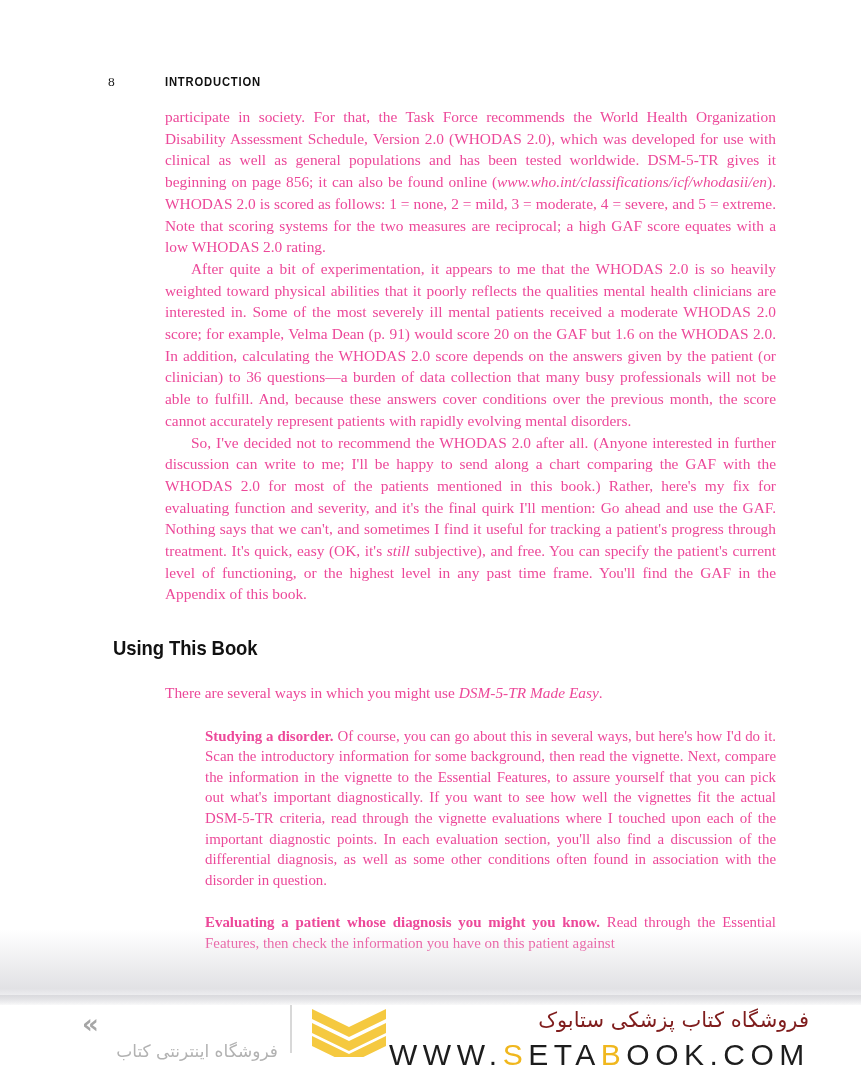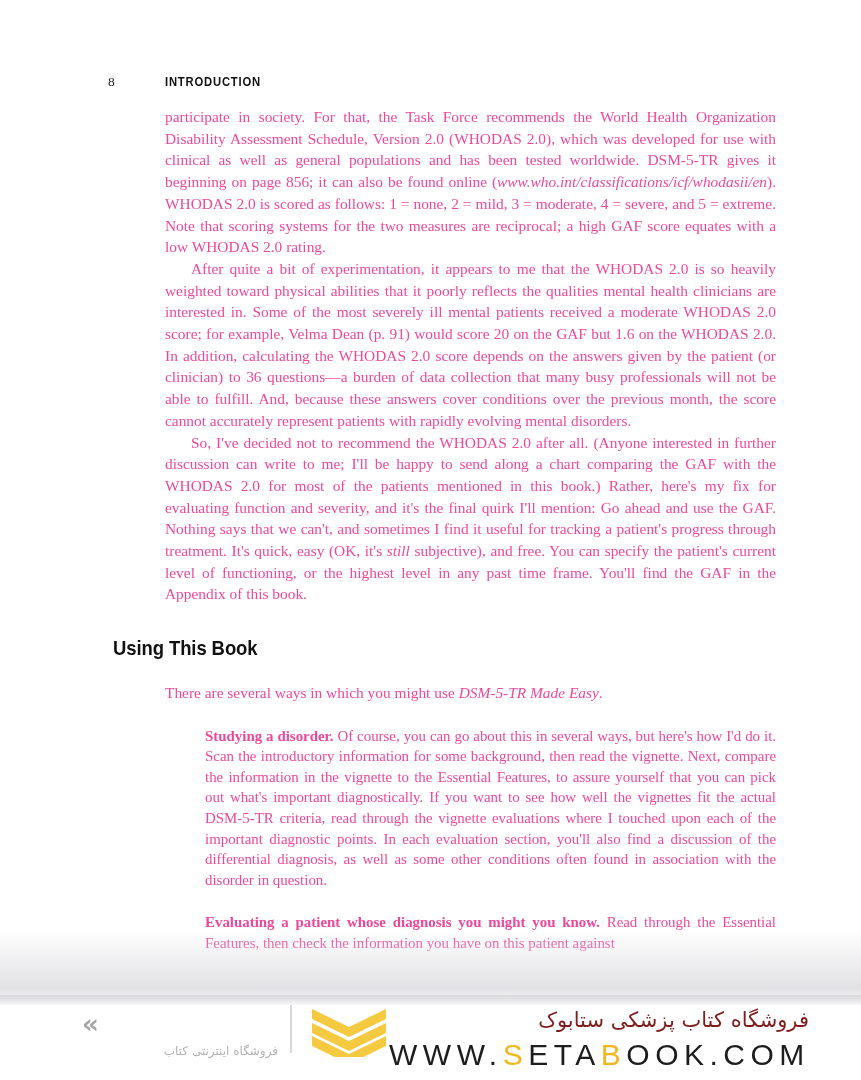--- a/index.html
+++ b/index.html
@@ -181,21 +181,21 @@
     line-height: 26px;
     font-weight: bold;
   }
   .logo-tagline {
     position: absolute;
     left: 8px;
     top: 46px;
     width: 192px;
     direction: rtl;
     font-family: "DejaVu Sans", sans-serif;
-    font-size: 12px;
+    font-size: 17px;
     color: #B2B2B2;
     line-height: 16px;
     white-space: nowrap;
   }
   .logo-divider {
     position: absolute;
     left: 212px;
     top: 8px;
     width: 2px;
     height: 48px;

